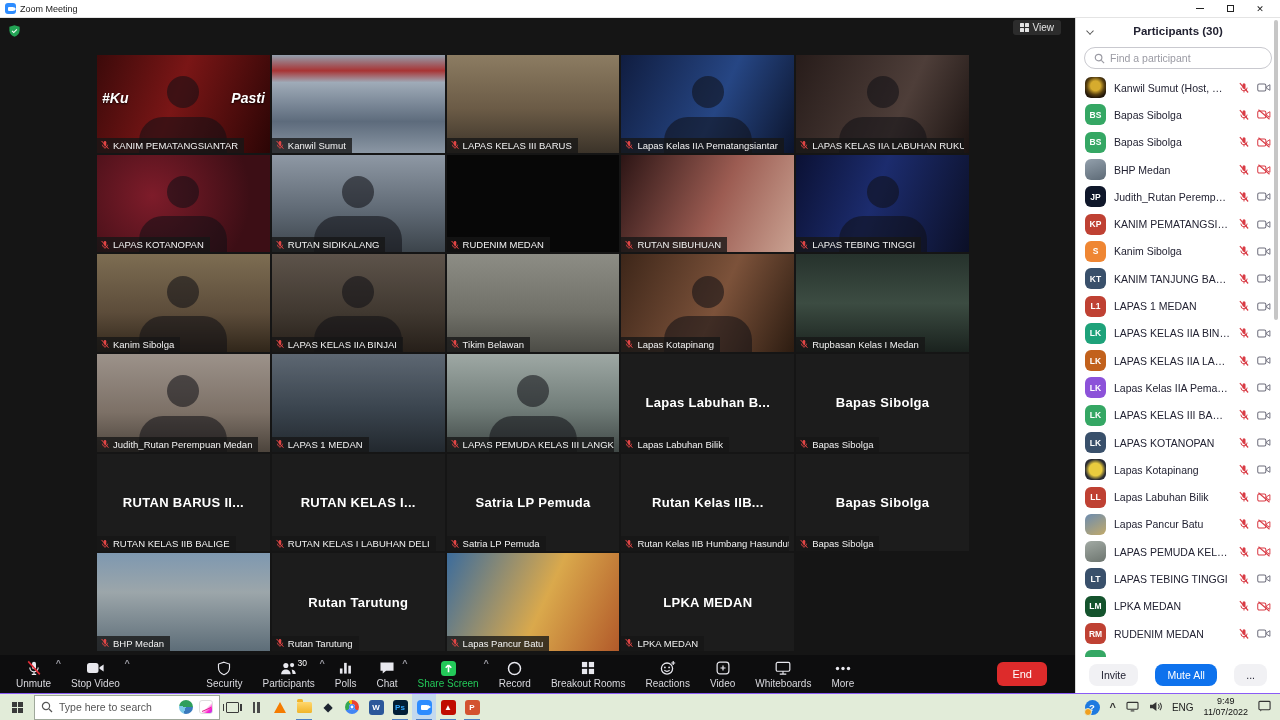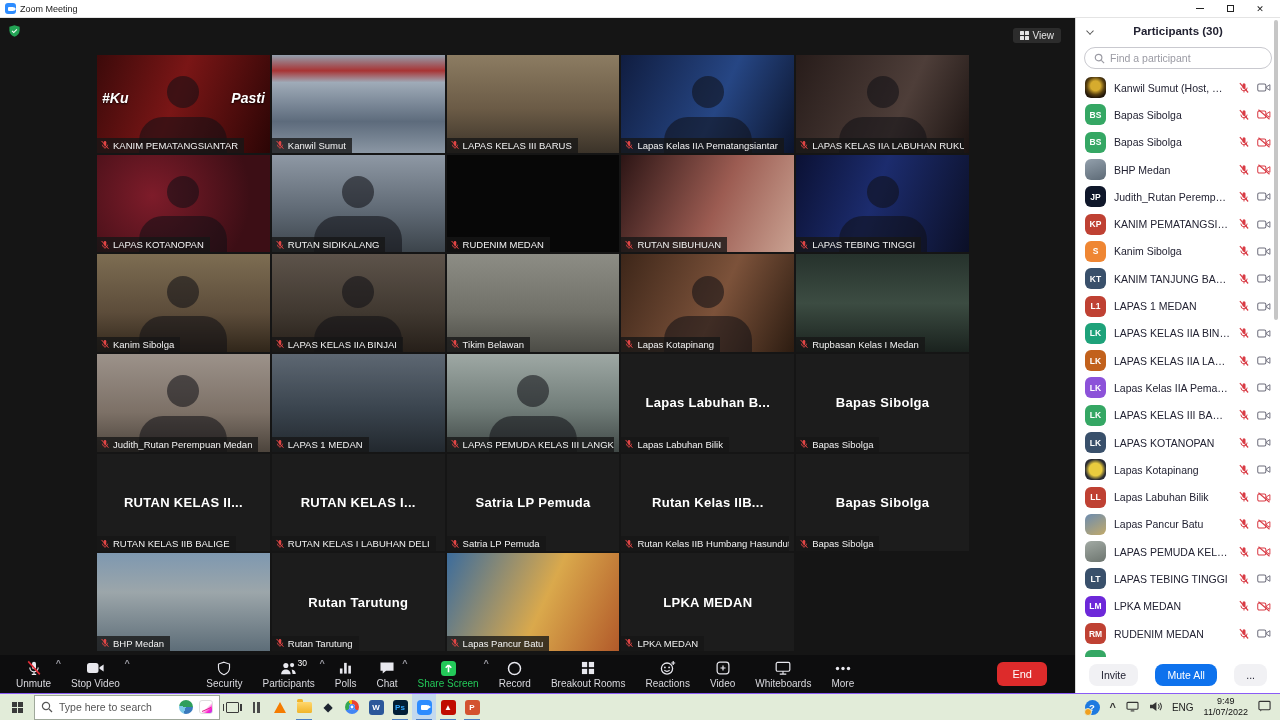--- a/index.html
+++ b/index.html
@@ -16,21 +16,21 @@
   .win-min i{display:block;width:8px;height:1px;background:#222}
   .win-max i{display:block;width:7px;height:7px;border:1px solid #222}
 
   
   .app{display:flex;height:675px}
   .stage{position:relative;width:1075px;background:#151515;overflow:hidden}
   .panel{width:205px;background:#fff;border-left:1px solid #d9d9d9;display:flex;flex-direction:column;position:relative}
 
   
   .shield{position:absolute;top:6px;left:8px}
-  .view-btn{position:absolute;top:10px;right:14px;display:flex;align-items:center;gap:4px;background:rgba(255,255,255,.1);border-radius:3px;padding:2px 7px;color:#e3e3e3;font-size:10px;cursor:default}
+  .view-btn{position:absolute;top:2px;right:14px;display:flex;align-items:center;gap:4px;background:rgba(255,255,255,.1);border-radius:3px;padding:2px 7px;color:#e3e3e3;font-size:10px;cursor:default}
   .grid-ic{display:grid;grid-template-columns:4px 4px;grid-template-rows:4px 4px;gap:1px}
   .grid-ic b{background:#e3e3e3;border-radius:.5px}
 
   
   .vgrid{position:absolute;left:97px;top:37px;width:872px;height:596px;display:grid;grid-template-columns:repeat(5,1fr);grid-template-rows:repeat(6,1fr);gap:2px}
   .tile{position:relative;background:#1c1c1c;overflow:hidden}
   .tile.active{outline:2px solid #cdd63a;outline-offset:-2px;z-index:2}
   .tile-video{position:absolute;inset:0}
   .tile-person{position:absolute;inset:0;pointer-events:none;display:none}
   .tile.has-person .tile-person{display:block}
@@ -397,21 +397,21 @@
               <rect x="6" y="1.5" width="4" height="7.5" rx="2" fill="#e04545"></rect>
               <path d="M3.8 7.5a4.2 4.2 0 0 0 8.4 0M8 11.7v2.3" stroke="#e04545" stroke-width="1.3" fill="none"></path>
               <path d="M2.5 1.5l11 12.5" stroke="#e04545" stroke-width="1.6"></path>
             </svg>
       <span class="tile-label-text">Bapas Sibolga</span>
     </div>
   </div>
         <div class="tile">
     <div class="tile-video"></div>
 
-    <div class="tile-center">RUTAN KELAS II...</div>
+    <div class="tile-center">RUTAN BARUS II...</div>
     <div class="tile-label">
       <svg class="t-mic" width="10" height="10" viewBox="0 0 16 16">
               <rect x="6" y="1.5" width="4" height="7.5" rx="2" fill="#e04545"></rect>
               <path d="M3.8 7.5a4.2 4.2 0 0 0 8.4 0M8 11.7v2.3" stroke="#e04545" stroke-width="1.3" fill="none"></path>
               <path d="M2.5 1.5l11 12.5" stroke="#e04545" stroke-width="1.6"></path>
             </svg>
       <span class="tile-label-text">RUTAN KELAS IIB BALIGE</span>
     </div>
   </div>
         <div class="tile">
@@ -974,21 +974,21 @@
               <path d="M2.5 1.5l11 12.5" stroke="#d93b45" stroke-width="1.6"></path>
             </svg>
       <svg class="cam-on" width="14" height="11" viewBox="0 0 19 14">
               <rect x="1" y="2.2" width="11" height="9.6" rx="2" fill="none" stroke="#6f6f7d" stroke-width="1.4"></rect>
               <path d="M13 6l4.5-2.8v7.6L13 8z" fill="none" stroke="#6f6f7d" stroke-width="1.3"></path>
             </svg>
 
     </div>
   </div>
         <div class="prow">
-    <div class="pavatar" style="background: #6d28d9;">LM</div>
+    <div class="pavatar" style="background: #14532d;">LM</div>
     <div class="pname">LPKA MEDAN</div>
     <div class="picons">
       <svg class="p-mic" width="12" height="12" viewBox="0 0 16 16">
               <rect x="6" y="1.5" width="4" height="7.5" rx="2" fill="#d93b45"></rect>
               <path d="M3.8 7.5a4.2 4.2 0 0 0 8.4 0M8 11.7v2.3" stroke="#d93b45" stroke-width="1.3" fill="none"></path>
               <path d="M2.5 1.5l11 12.5" stroke="#d93b45" stroke-width="1.6"></path>
             </svg>
 
       <svg class="cam-off" width="14" height="11" viewBox="0 0 19 14">
               <rect x="1" y="2.2" width="11" height="9.6" rx="2" fill="none" stroke="#d93b45" stroke-width="1.4"></rect>

